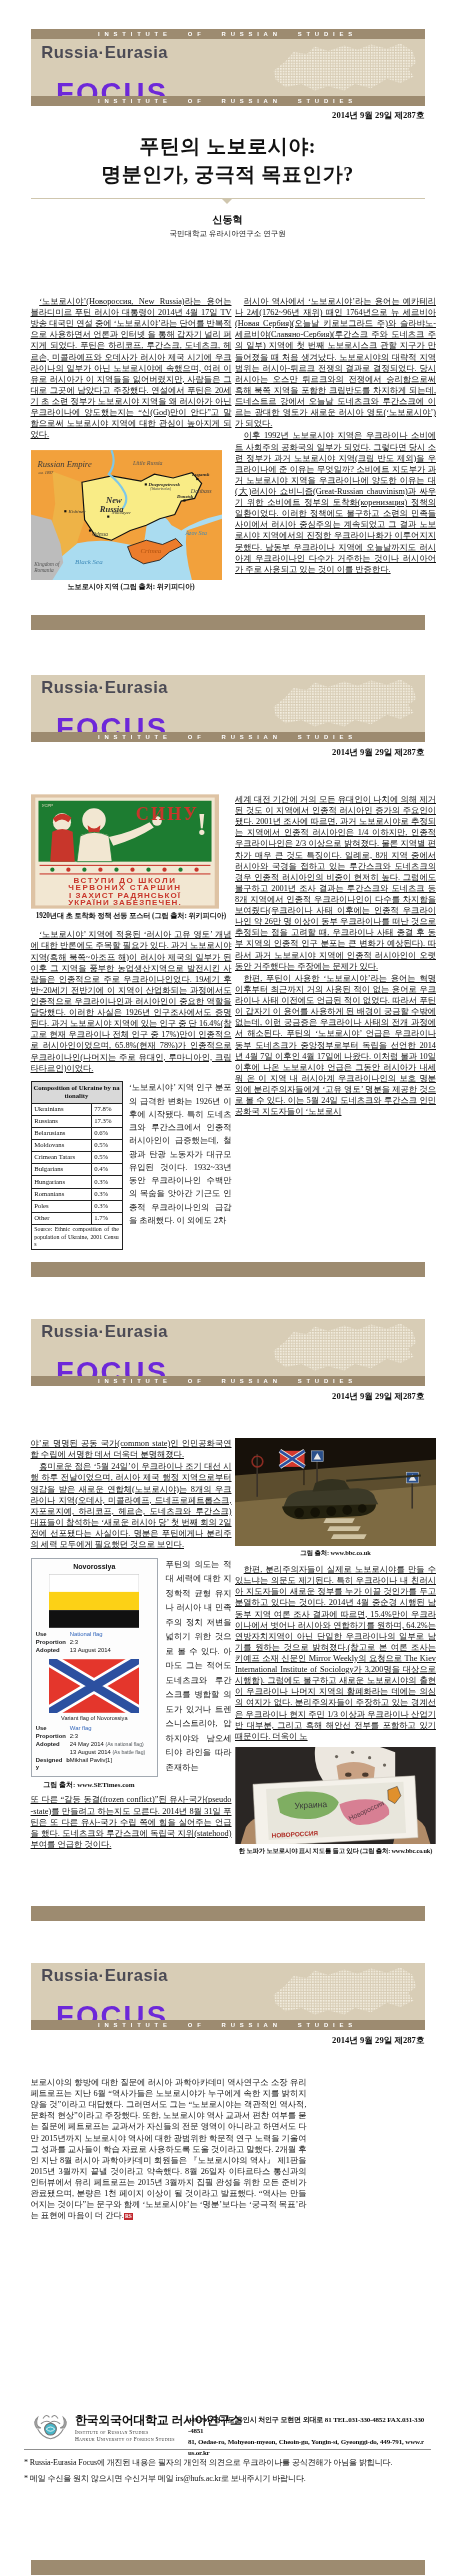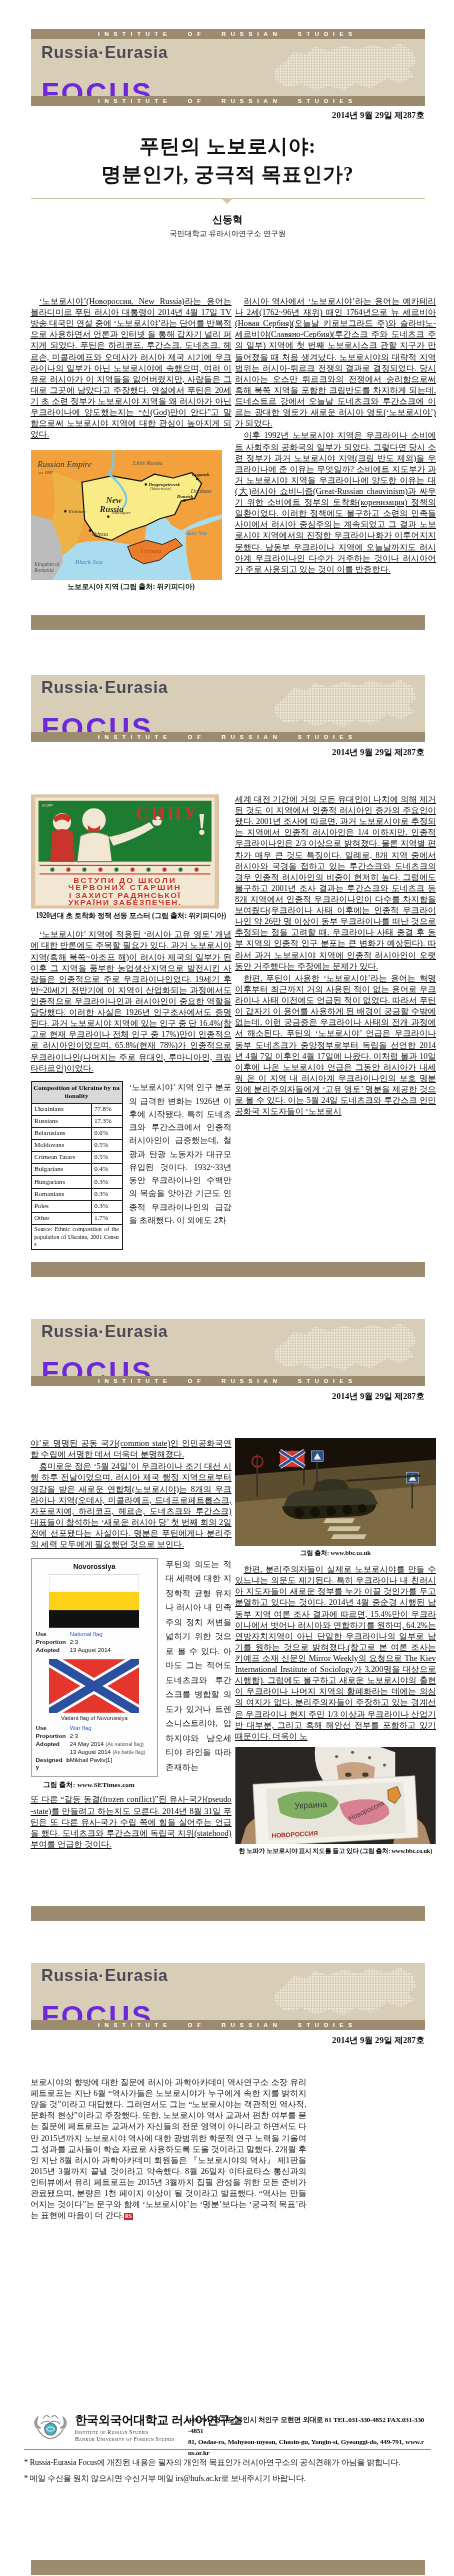--- a/index.html
+++ b/index.html
@@ -5,21 +5,21 @@
   html,body{margin:0;padding:0;background:#ffffff;}
   body{width:455px;font-family:"Liberation Serif","DejaVu Serif",serif;color:#111;}
   .page{position:relative;width:455px;height:644px;background:#fff;overflow:hidden;}
 
   
   .mast{position:absolute;left:30.5px;width:394px;}
   .strip{height:10.2px;background:#9d8b70;color:#fff;text-align:center;line-height:10.2px;
          font-family:"Liberation Sans",sans-serif;font-weight:bold;font-size:5.9px;
          letter-spacing:4.8px;word-spacing:9.6px;white-space:nowrap;overflow:hidden;}
   .banner{height:57px;background:#d8cdb6;position:relative;overflow:hidden;}
-  .brand{position:absolute;left:10.7px;top:5.4px;line-height:1;}
+  .brand{position:absolute;left:10.7px;top:5.4px;line-height:1;text-align:right;}
   .brand1{font-family:"Liberation Sans",sans-serif;font-weight:bold;font-size:16.6px;color:#4c4b55;letter-spacing:0.5px;}
   .brand2{font-family:Liberation Sans, sans-serif;font-weight:bold;font-size:29px;color:#6d28d9;letter-spacing:2.1px;margin-top:18px;}
   .rumap{position:absolute;right:5.4px;top:2.1px;}
   .issue-date{position:absolute;right:30.5px;font-family:"Liberation Serif",serif;font-weight:bold;font-size:8.6px;}
 
   
   .title{position:absolute;left:0;width:455px;text-align:center;font-weight:bold;font-size:20px;letter-spacing:0.5px;line-height:1.35;}
   .divider{position:absolute;left:30.5px;width:394px;border-top:1.1px solid #cfc6ae;}
   .divider .tri{position:absolute;left:50%;top:-0.5px;margin-left:-5.9px;width:0;height:0;
                 border-left:5.9px solid transparent;border-right:5.9px solid transparent;border-top:5.9px solid #cfc6ae;}
@@ -472,18 +472,18 @@
       <div class="f-orgen">Institute of Russian Studies</div>
       <div class="f-orgen">Hankuk University of Foreign Studies</div>
     </div>
   </div>
   <div class="f-addr" style="top:483px;">
     <div>449-791) 경기도 용인시 처인구 모현면 외대로 81   TEL.031-330-4852   FAX.031-330-4851</div>
     <div>81, Oedae-ro, Mohyeon-myeon, Cheoin-gu, Yongin-si, Gyeonggi-do, 449-791,  www.rus.or.kr</div>
   </div>
 
   <div class="f-sep" style="top:517px;"></div>
-  <div class="f-note" style="top:525px;">* Russia-Eurasia Focus에 개진된 내용은 필자의 개인적 목표인가 러시아연구소의 공식견해가 아님을 밝힙니다.</div>
+  <div class="f-note" style="top:525px;">* Russia-Eurasia Focus에 개진된 내용은 필자의 개인적 의견으로 우크라이나를 공식견해가 아님을 밝힙니다.</div>
   <div class="f-note" style="top:541px;">* 메일 수신을 원치 않으시면 수신거부 메일 irs@hufs.ac.kr로 보내주시기 바랍니다.</div>
 
   <div class="botbar" style="top:628px;"></div>
 </div>
 
 
 </body></html>

